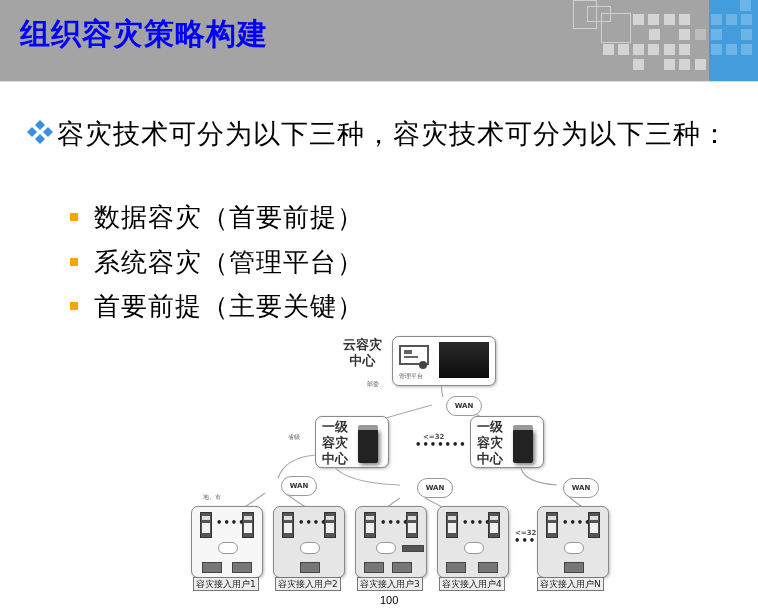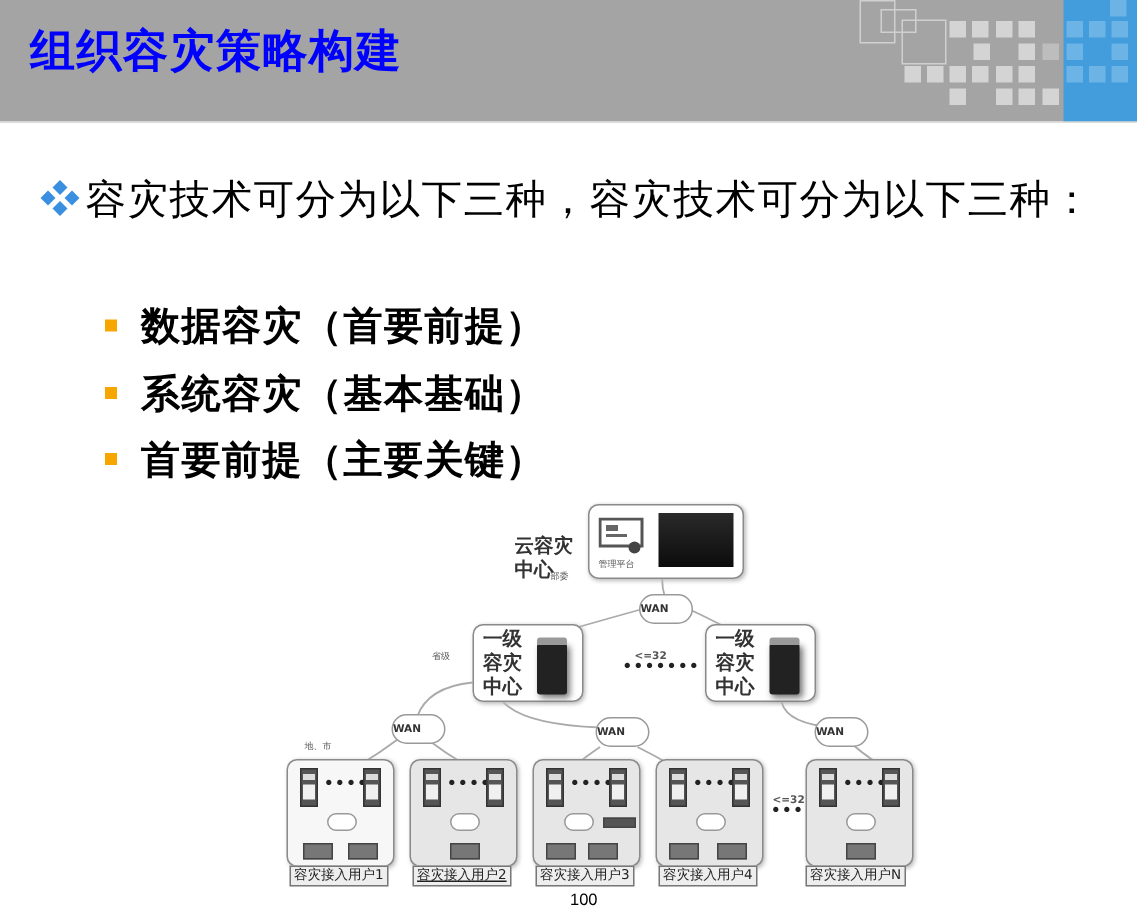--- a/index.html
+++ b/index.html
@@ -10,30 +10,30 @@
   .header-line { position:absolute; left:0; top:81px; width:758px; height:1px; background:#dcdcdc; }
   .title { position:absolute; left:20px; top:14px; font-size:30px; color:#0000ff; font-weight:bold; letter-spacing:1px; }
   .deco { position:absolute; }
   .sq { position:absolute; width:11px; height:11px; background:#d4d4d4; }
   .sqb { position:absolute; width:11px; height:11px; background:#6cb3e6; }
   .outline { position:absolute; border:1px solid #d0d0d0; }
   .main-bullet { position:absolute; left:24px; top:118px; width:32px; height:28px; }
   .main-text { position:absolute; left:57px; top:113px; font-size:27px; color:#000; line-height:42px; width:700px; letter-spacing:1px; }
   .sub { position:absolute; left:70px; font-size:26px; color:#000; }
   .sub .sq-bullet { position:absolute; left:0; top:13px; width:8px; height:8px; background:#f7a600; }
-  .sub .txt { position:absolute; left:24px; top:0; white-space:nowrap; letter-spacing:1px;font-weight:bold; }
+  .sub .txt { position:absolute; left:24px; top:0; white-space:nowrap; letter-spacing:1px; }
   .diagram { position:absolute; left:185px; top:333px; width:440px; height:262px; }
   .page-num { position:absolute; left:380px; top:594px; font-size:11px; color:#000; font-family:"Liberation Sans", sans-serif; }
   .d-label { position:absolute; font-size:13px; color:#333; font-weight:bold; line-height:16px; }
   .d-small { position:absolute; font-size:6px; color:#555; }
   .box { position:absolute; border:1.5px solid #8a8a8a; border-radius:7px; background:#fff; box-shadow:1px 1px 3px #bbb; }
   .ubox { position:absolute; border:1.5px solid #8a8a8a; border-radius:7px; background:#e6e6e6; box-shadow:1px 1px 3px #bbb; }
   .ubox.white { background:#f7f7f7; }
   .cap { position:absolute; font-size:9px; color:#222; border:1px solid #777; background:#eee; padding:0 2px; white-space:nowrap; line-height:12px; }
-  .cloud { position:absolute; width:34px; height:18px; background:#fff; border:1px solid #999; border-radius:10px; font-size:7px; font-weight:bold; color:#333; text-align:left; line-height:18px; }
+  .cloud { position:absolute; width:34px; height:18px; background:#fff; border:1px solid #999; border-radius:10px; font-size:7px; font-weight:bold; color:#333; text-align:center; line-height:18px;margin-left:20px; }
   .srv { position:absolute; width:10px; height:24px; background:#555; border:1px solid #333; }
   .srv:before { content:""; position:absolute; left:1px; top:3px; width:8px; height:4px; background:#ddd; }
   .srv:after { content:""; position:absolute; left:1px; top:10px; width:8px; height:10px; background:#f0f0f0; }
   .dots { position:absolute; font-size:10px; font-weight:bold; color:#222; letter-spacing:1px; }
   .mini-cloud { position:absolute; width:18px; height:10px; background:#fff; border:1px solid #999; border-radius:6px; font-size:3px; text-align:center; }
   .term { position:absolute; width:18px; height:9px; background:#777; border:1px solid #444; }
   .rack { position:absolute; background:linear-gradient(180deg,#2a2a2a,#0c0c0c); }
   .tower { position:absolute; width:20px; height:34px; background:#222; border-radius:2px; box-shadow:2px 2px 4px #777; }
   .tower:before { content:""; position:absolute; left:0; top:-4px; width:20px; height:5px; background:#999; border-radius:2px 2px 0 0; }
 </style>
@@ -86,21 +86,21 @@
   </g>
 </svg>
 <div class="main-text">容灾技术可分为以下三种，容灾技术可分为以下三种：</div>
 
 <div class="sub" style="top:200px;">
   <span class="sq-bullet"></span>
   <span class="txt">数据容灾（首要前提）</span>
 </div>
 <div class="sub" style="top:245px;">
   <span class="sq-bullet"></span>
-  <span class="txt">系统容灾（基本基础）</span>
+  <span class="txt">系统容灾（管理平台）</span>
 </div>
 <div class="sub" style="top:289px;">
   <span class="sq-bullet"></span>
   <span class="txt">首要前提（主要关键）</span>
 </div>
 
 <div class="diagram">
 
   <svg style="position:absolute;left:0;top:0;" width="440" height="262">
     <g stroke="#aaa" stroke-width="1.2" fill="none">
@@ -111,21 +111,21 @@
       <path d="M80 160 Q60 175 40 185"></path>
       <path d="M100 160 Q120 175 140 185"></path>
       <path d="M148 132 Q160 150 215 152"></path>
       <path d="M215 165 Q200 175 190 185"></path>
       <path d="M240 165 Q260 175 275 185"></path>
       <path d="M336 135 Q340 150 372 152"></path>
       <path d="M380 160 Q395 175 418 185"></path>
     </g>
   </svg>
 
-  <div class="d-label" style="left:158px;top:24px;text-align:left;">
+  <div class="d-label" style="left:158px;top:4px;text-align:center;">
     <div>云容灾</div>
     <div>中心</div>
   </div>
   <div class="d-small" style="left:182px;top:47px;">部委</div>
   <div class="box" style="left:207px;top:3px;width:102px;height:48px;">
     <svg style="position:absolute;left:6px;top:8px;" width="32" height="26">
       <rect x="1" y="1" width="28" height="18" fill="#fff" stroke="#555" stroke-width="2"></rect>
       <rect x="5" y="5" width="8" height="4" fill="#666"></rect>
       <rect x="5" y="11" width="14" height="2" fill="#666"></rect>
       <circle cx="24" cy="20" r="4" fill="#444"></circle>
@@ -171,21 +171,21 @@
   </div>
   <div class="cap" style="left:8px;top:244px;">容灾接入用户1</div>
 
   <div class="ubox" style="left:88px;top:173px;width:70px;height:70px;">
     <div class="srv" style="left:8px;top:5px;"></div>
     <div class="dots" style="left:24px;top:10px;">••••</div>
     <div class="srv" style="left:50px;top:5px;"></div>
     <div class="mini-cloud" style="left:26px;top:35px;"></div>
     <div class="term" style="left:26px;top:55px;"></div>
   </div>
-  <div class="cap" style="left:90px;top:244px;text-decoration:underline;">容灾接入用户2</div>
+  <div class="cap" style="left:90px;top:244px;">容灾接入用户2</div>
 
   <div class="ubox" style="left:170px;top:173px;width:70px;height:70px;">
     <div class="srv" style="left:8px;top:5px;"></div>
     <div class="dots" style="left:24px;top:10px;">••••</div>
     <div class="srv" style="left:50px;top:5px;"></div>
     <div class="mini-cloud" style="left:20px;top:35px;"></div>
     <div class="term" style="left:46px;top:38px;height:5px;width:20px;background:#555;"></div>
     <div class="term" style="left:8px;top:55px;"></div>
     <div class="term" style="left:36px;top:55px;"></div>
   </div>

